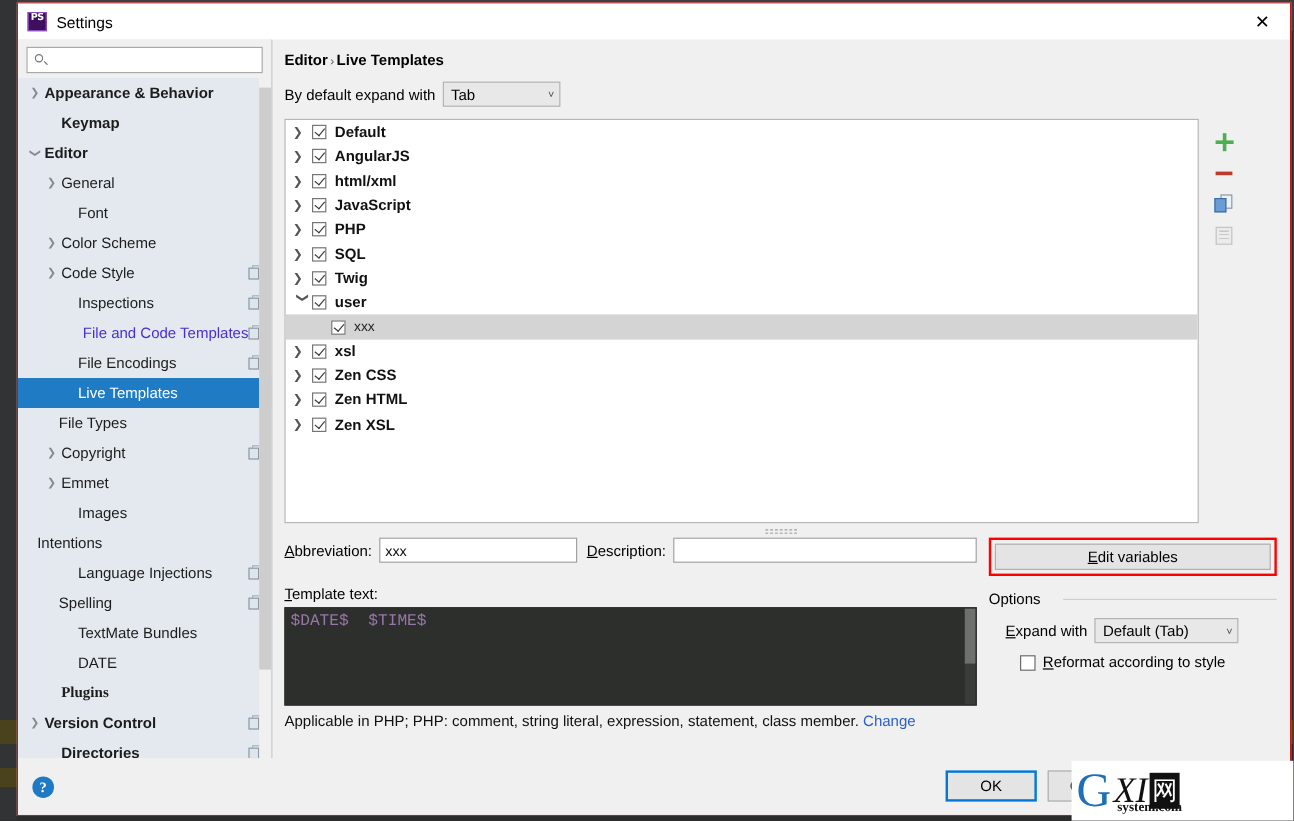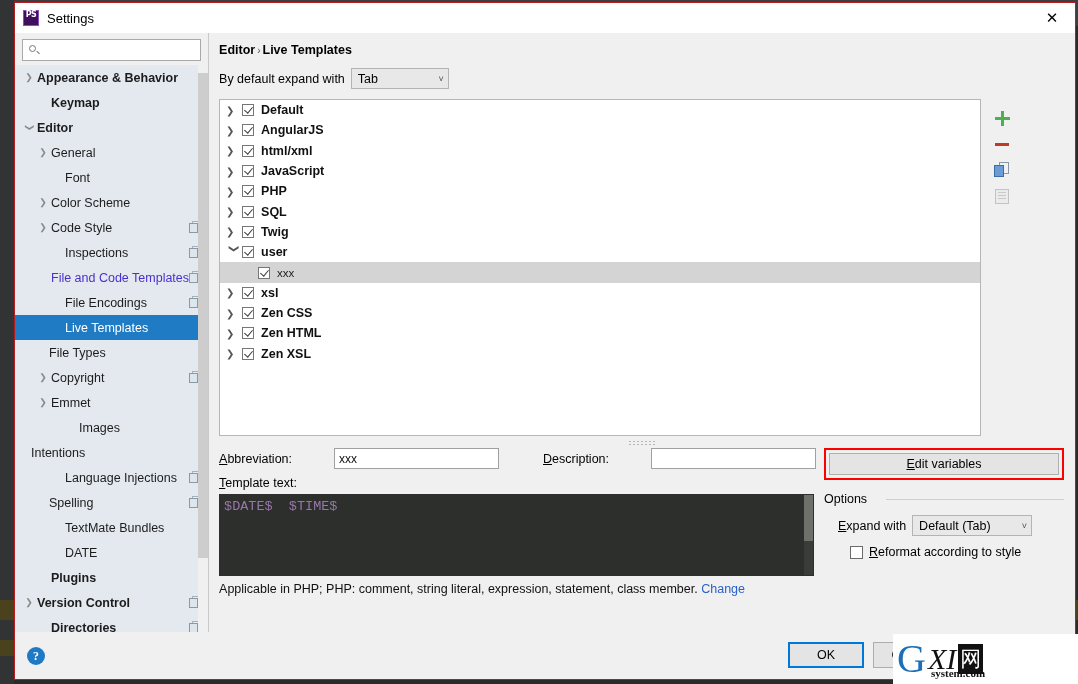--- a/index.html
+++ b/index.html
@@ -175,21 +175,21 @@
     width:28px; height:5px;
     background-image:radial-gradient(#b6b6b6 40%, transparent 42%);
     background-size:4px 3px;
   }
 
   
   .detail { display:flex; flex:1 1 auto; min-height:0; }
   .detail-left { flex:1 1 auto; min-width:0; padding-right:10px; }
   .detail-right { width:240px; flex:0 0 240px; position:relative; }
 
-  .fieldrow { display:flex; align-items:center; margin-bottom:7px;gap:36px; }
+  .fieldrow { display:flex; align-items:center; margin-bottom:19px; }
   .flabel { font-size:12.5px; color:#000; margin-right:6px; white-space:nowrap; }
   .flabel u { text-decoration:underline; }
   .finput {
     height:21px; background:#fff; border:1px solid #a0a0a0;
     box-sizing:border-box; font-size:12px; padding:0 4px;
     font-family:"Liberation Sans", sans-serif; outline:none; color:#111;
   }
   #abbrev-input { width:185px; }
   #descr-input { width:430px; }
 
@@ -338,74 +338,74 @@
             <div class="tnode" style="padding-left: 20px;">
               <span class="arrow">❯</span>
               <span class="lbl">Code Style</span>
               <span class="copy-ico"></span>
             </div>
             <div class="tnode" style="padding-left: 34px;">
               <span class="arrow"></span>
               <span class="lbl">Inspections</span>
               <span class="copy-ico"></span>
             </div>
+            <div class="tnode" style="padding-left: 38px;">
+              <span class="arrow"></span>
+              <span class="lbl" style="color: rgb(74, 47, 208);">File and Code Templates</span>
+              <span class="copy-ico"></span>
+            </div>
+            <div class="tnode" style="padding-left: 34px;">
+              <span class="arrow"></span>
+              <span class="lbl">File Encodings</span>
+              <span class="copy-ico"></span>
+            </div>
+            <div class="tnode selected" style="padding-left: 34px;">
+              <span class="arrow"></span>
+              <span class="lbl">Live Templates</span>
+            </div>
+            <div class="tnode" style="padding-left: 18px;">
+              <span class="arrow"></span>
+              <span class="lbl">File Types</span>
+            </div>
             <div class="tnode" style="padding-left: 20px;">
-              <span class="arrow"></span>
-              <span class="lbl" style="color: rgb(74, 47, 208);">File and Code Templates</span>
-              <span class="copy-ico"></span>
-            </div>
-            <div class="tnode" style="padding-left: 34px;">
-              <span class="arrow"></span>
-              <span class="lbl">File Encodings</span>
-              <span class="copy-ico"></span>
-            </div>
-            <div class="tnode selected" style="padding-left: 34px;">
-              <span class="arrow"></span>
-              <span class="lbl">Live Templates</span>
+              <span class="arrow">❯</span>
+              <span class="lbl">Copyright</span>
+              <span class="copy-ico"></span>
+            </div>
+            <div class="tnode" style="padding-left: 20px;">
+              <span class="arrow">❯</span>
+              <span class="lbl">Emmet</span>
+            </div>
+            <div class="tnode" style="padding-left: 34px;">
+              <span class="arrow"></span>
+              <span class="lbl">Images</span>
+            </div>
+            <div class="tnode" style="">
+              <span class="arrow"></span>
+              <span class="lbl">Intentions</span>
+            </div>
+            <div class="tnode" style="padding-left: 34px;">
+              <span class="arrow"></span>
+              <span class="lbl">Language Injections</span>
+              <span class="copy-ico"></span>
             </div>
             <div class="tnode" style="padding-left: 18px;">
               <span class="arrow"></span>
-              <span class="lbl">File Types</span>
-            </div>
-            <div class="tnode" style="padding-left: 20px;">
-              <span class="arrow">❯</span>
-              <span class="lbl">Copyright</span>
-              <span class="copy-ico"></span>
-            </div>
-            <div class="tnode" style="padding-left: 20px;">
-              <span class="arrow">❯</span>
-              <span class="lbl">Emmet</span>
-            </div>
-            <div class="tnode" style="padding-left: 48px;">
-              <span class="arrow"></span>
-              <span class="lbl">Images</span>
-            </div>
-            <div class="tnode" style="">
-              <span class="arrow"></span>
-              <span class="lbl">Intentions</span>
-            </div>
-            <div class="tnode" style="padding-left: 34px;">
-              <span class="arrow"></span>
-              <span class="lbl">Language Injections</span>
-              <span class="copy-ico"></span>
-            </div>
-            <div class="tnode" style="padding-left: 18px;">
-              <span class="arrow"></span>
               <span class="lbl">Spelling</span>
               <span class="copy-ico"></span>
             </div>
             <div class="tnode" style="padding-left: 34px;">
               <span class="arrow"></span>
               <span class="lbl">TextMate Bundles</span>
             </div>
             <div class="tnode" style="padding-left: 34px;">
               <span class="arrow"></span>
               <span class="lbl">DATE</span>
             </div>
-            <div class="tnode bold" style="padding-left: 20px;">
+            <div class="tnode bold" style="padding-left: 20px; font-family: Liberation Serif, serif;">
               <span class="arrow"></span>
               <span class="lbl">Plugins</span>
             </div>
             <div class="tnode bold" style="padding-left: 6px;">
               <span class="arrow">❯</span>
               <span class="lbl">Version Control</span>
               <span class="copy-ico"></span>
             </div>
             <div class="tnode bold" style="padding-left: 20px;">
               <span class="arrow"></span>

